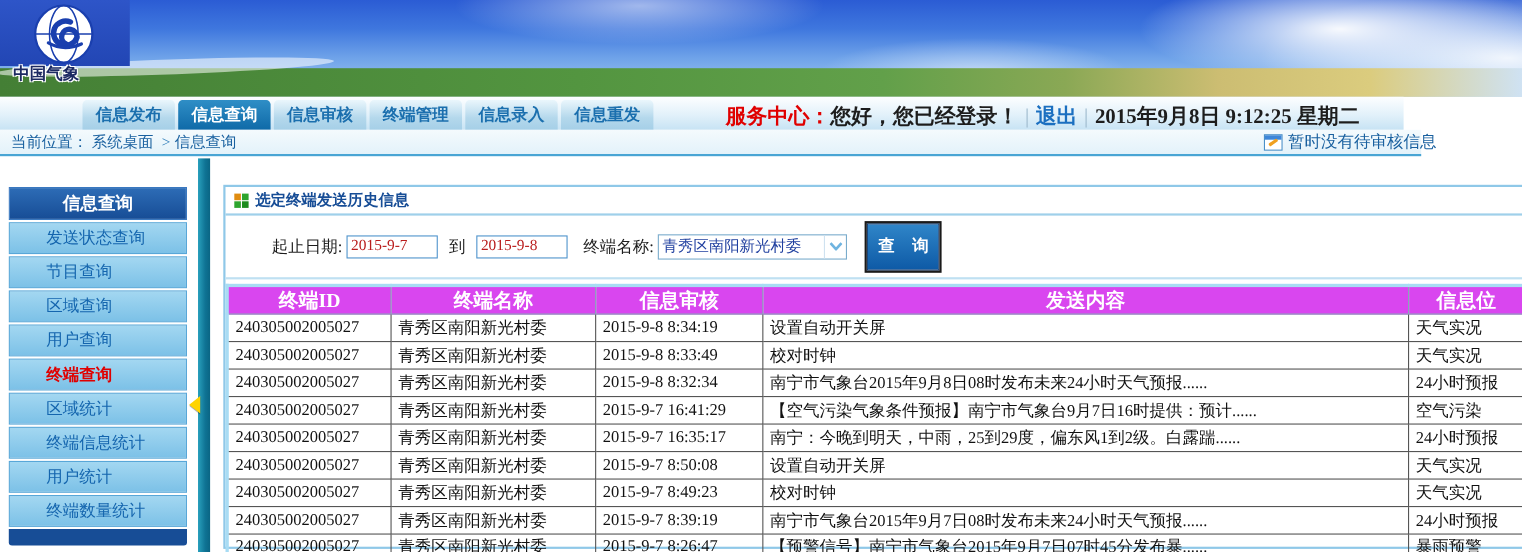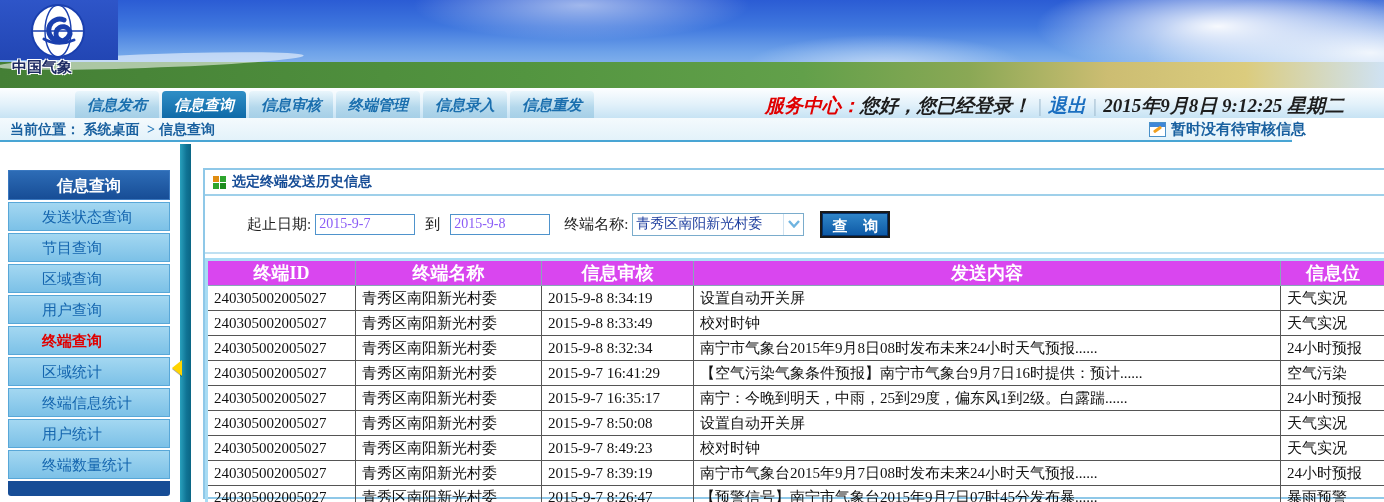--- a/index.html
+++ b/index.html
@@ -43,23 +43,22 @@
     font-family:"Liberation Sans", sans-serif;
     font-size:33px; font-weight:bold; font-style:italic; letter-spacing:2px; color:#fff;
     text-shadow:
       -2px 0 0 #000, 2px 0 0 #000, 0 -2px 0 #000, 0 2px 0 #000,
       -2px -2px 0 #000, 2px 2px 0 #000, -2px 2px 0 #000, 2px -2px 0 #000,
       4px 5px 3px rgba(0,0,0,.55);
   }
 
   
   .navbar {
-    position:absolute; left:0; top:88px; width:1384px; height:30px;
+    position:absolute; left:0; top:88px; width:1276px; height:30px;
     background: linear-gradient(180deg,#fdfeff 0%,#e2f1fa 55%,#c7e3f4 100%);
-    font-style: italic;
   }
   .nav-tabs { position:absolute; left:75px; bottom:0; display:flex; }
   .tab {
     height:27px; line-height:27px; padding:0 12px; margin-right:3px;
     font-family:"Liberation Sans", sans-serif;
     font-size:15px; font-weight:bold; color:#1b6fae; cursor:pointer;
     background: linear-gradient(180deg,#eaf6fc,#b4d8ec 60%,#a5cfe7);
     border-radius:4px 4px 0 0;
   }
   .tab.active {
@@ -76,21 +75,21 @@
   }
   .service-box .svc-label { color:#e00000; }
   .service-box .pipe { color:#9db8cc; font-weight:normal; padding:0 6px; }
   .service-box .logout { color:#1b6fc0; cursor:pointer; }
 
   
   .crumb-row {
     position:absolute; left:0; top:118px; width:1292px; height:24px;
     background: linear-gradient(180deg,#f4fafd,#e3f2fa);
     border-bottom:2px solid #49a5d4;
-    font-size:14px; font-weight:bold; color:#19609f;
+    font-size:14px; font-weight:normal; color:#19609f;
   }
   .crumb-left { position:absolute; left:10px; top:3px; white-space:nowrap; }
   .crumb-left .sep { color:#2a7ab8; padding:0 4px; }
   .notice-box {
     position:absolute; right:-14px; top:2px; white-space:nowrap;
     font-size:15px; color:#19609f; display:flex; align-items:center; gap:5px;
   }
 
   
   .page-body { position:absolute; left:0; top:144px; width:1384px; height:358px; background:#fff; }
@@ -140,34 +139,34 @@
   .blocks-icon .b3 { left:0; bottom:0; background:#2ea52e; }
   .blocks-icon .b4 { right:0; bottom:0; background:#1d8c1d; }
 
   .form-row {
     height:58px; display:flex; align-items:center; padding-left:42px;
     border-bottom:2px solid #bfe0f2;
     font-size:15px; color:#1d1d1d;
   }
   .form-row .lbl { margin-right:4px; }
   .date-input {
-    width:100px; height:21px; border:1px solid #4f93cc; font-family:"Liberation Serif", serif;
-    font-size:14px; color:#8b5cf6; padding:0 3px; background:#fff;
+    width:83px; height:21px; border:1px solid #4f93cc; font-family:"Liberation Serif", serif;
+    font-size:14px; color:#b91c1c; padding:0 3px; background:#fff;
   }
   .to-lbl { margin:0 10px; }
   .term-lbl { margin-left:14px; }
   .select-box {
     width:172px; height:23px; border:1px solid #7aaccc; background:#fff;
     display:flex; align-items:center; justify-content:space-between; cursor:pointer;
   }
   .select-box .sel-val { font-size:14px; color:#1f3f9f; padding-left:3px; white-space:nowrap; }
   .sel-arrow { width:20px; height:21px; display:flex; align-items:center; justify-content:center; border-left:1px solid #cfe2f0; }
   .sel-arrow svg { display:block; }
   .query-btn {
-    margin-left:18px; width:66px; height:23px; cursor:pointer;
+    margin-left:18px; width:66px; height:43px; cursor:pointer;
     background: linear-gradient(180deg,#2f85c8,#0e5aa6);
     border:1px solid #05336e; outline:2px solid #1a1a1a;
     color:#fff; font-size:15px; font-weight:bold; letter-spacing:6px;
     font-family:"Liberation Serif", serif; text-align:center; line-height:25px; padding-left:6px;
   }
 
   
   .grid { width:100%; border-collapse:collapse; table-layout:fixed; margin-top:4px;
           border:3px solid #a8dcf4; }
   .grid th {

